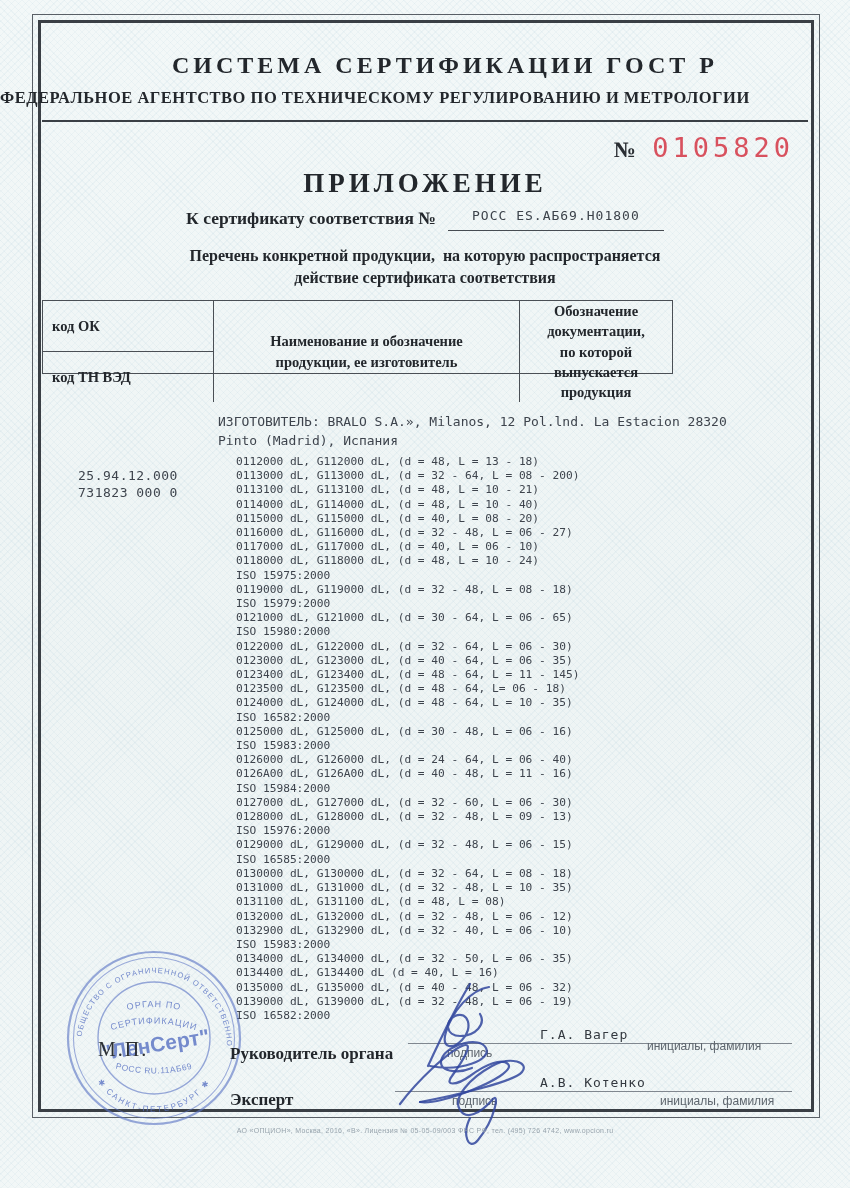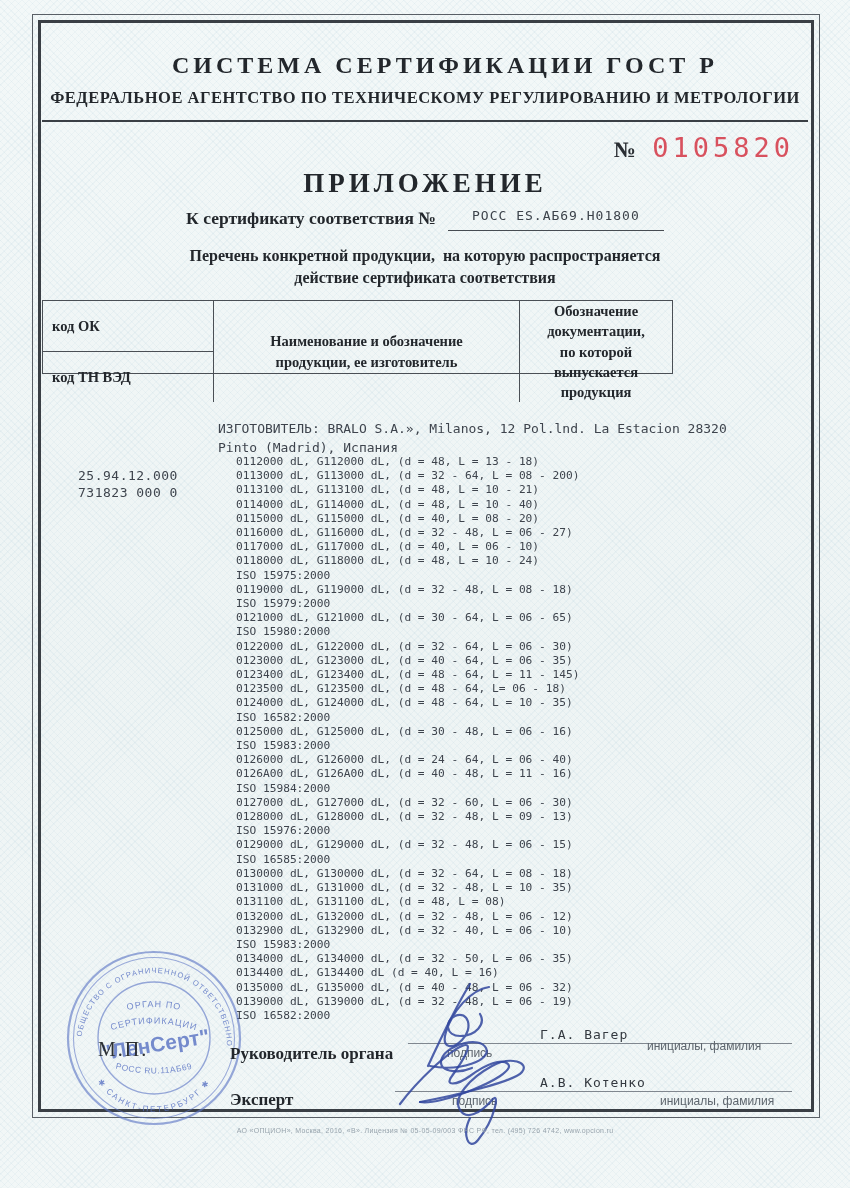--- a/index.html
+++ b/index.html
@@ -15,21 +15,21 @@
       repeating-linear-gradient(45deg, rgba(120,170,195,.07) 0 1px, transparent 1px 5px),
       repeating-linear-gradient(-45deg, rgba(120,170,195,.07) 0 1px, transparent 1px 5px),
       linear-gradient(180deg,#f3f8f8 0%,#eef4f4 55%,#f2f7f7 100%);
   }
   .frame-outer{position:absolute;left:32px;top:14px;width:786px;height:1102px;border:1.5px solid #595f66;}
   .frame-inner{position:absolute;inset:5px;border:3px solid #3a3f45;}
   .content{position:absolute;inset:0;}
   .abs{position:absolute;}
 
   .hdr1{top:52px;left:0;right:0;text-align:center;font-size:24px;font-weight:bold;letter-spacing:4px;margin-left:40px;}
-  .hdr2{top:88px;left:0;right:0;text-align:center;font-size:16.5px;font-weight:bold;letter-spacing:.5px;}
+  .hdr2{top:88px;left:0;right:0;font-size:16.5px;font-weight:bold;letter-spacing:.5px;}
   .hdr-divider{left:42px;top:120px;width:766px;border-top:2.5px solid #3a3f45;}
 
   .serial{top:132px;right:56px;display:flex;align-items:baseline;gap:16px;}
   .serial .no{font-size:22px;font-weight:bold;color:#2a2e33;}
   .serial .num{font-family:"DejaVu Sans Mono","Liberation Mono",monospace;font-size:27px;letter-spacing:4px;color:#d8515e;}
 
   .title{top:168px;left:0;right:0;text-align:center;font-size:27px;font-weight:bold;letter-spacing:4px;}
 
   .certline{top:208px;left:0;right:0;display:flex;justify-content:center;gap:12px;}
   .certline .lbl{font-size:17.5px;font-weight:bold;padding-bottom:2px;}
@@ -44,21 +44,21 @@
   .prodtable{left:42px;top:300px;width:631px;height:74px;display:grid;grid-template-columns:170px 306px 1fr;border:1.3px solid #4a4f55;box-sizing:border-box;}
   .prodtable .c1{display:flex;flex-direction:column;}
   .prodtable .c1 > div{flex:1;display:flex;align-items:center;padding-left:9px;font-size:14.5px;font-weight:bold;}
   .prodtable .c1 > div:first-child{border-bottom:1.2px solid #4a4f55;}
   .prodtable .c2,.prodtable .c3{
     border-left:1.2px solid #4a4f55;display:flex;align-items:center;justify-content:center;text-align:center;
     font-size:14.5px;font-weight:bold;line-height:1.4;white-space:pre-line;
   }
 
   .mono{font-family:"DejaVu Sans Mono","Liberation Mono",monospace;color:#3e444d;}
-  .manufacturer{left:218px;top:412px;font-size:13px;line-height:19px;margin-top:7px;}
+  .manufacturer{left:218px;top:412px;font-size:13px;line-height:19px;}
   .code-ok{left:78px;top:456px;font-size:13px;letter-spacing:.5px;margin-top:12px;}
   .code-tnved{left:78px;top:485px;font-size:13px;letter-spacing:.5px;}
   .products{left:236px;top:455px;font-size:11.2px;line-height:14.2px;}
 
   .mp{left:98px;top:1038px;font-size:20px;letter-spacing:2px;color:#2b2f34;}
 
   .sig-role{font-size:17px;font-weight:bold;margin-top:20px;}
   .role1{left:230px;top:1024px;} .role2{left:230px;top:1070px;}
   .sig-line{border-top:1.2px solid #80878f;height:0;}
   .line1{left:408px;top:1043px;width:384px;} .line2{left:395px;top:1091px;width:397px;}

